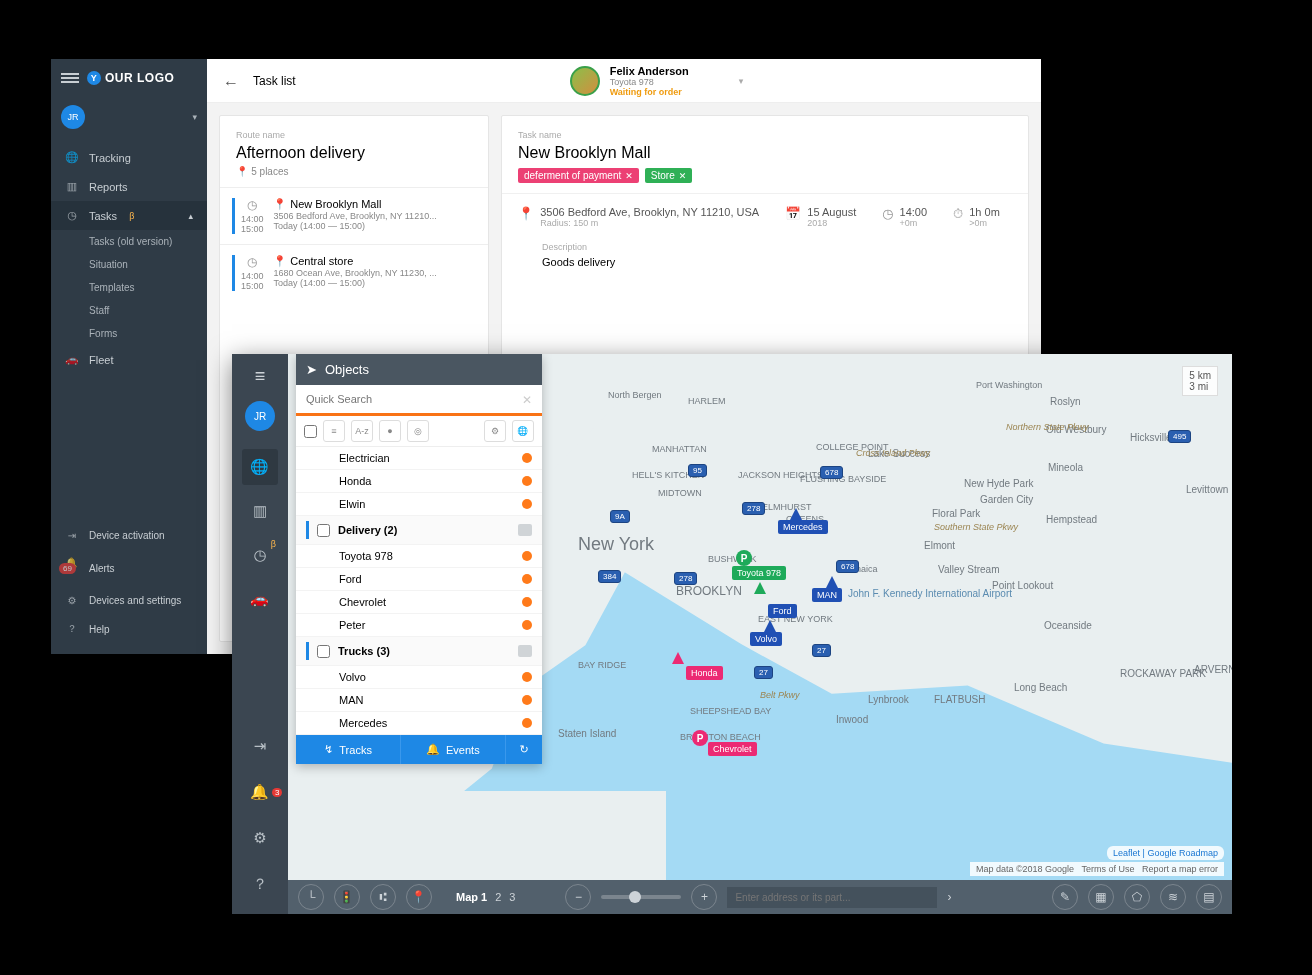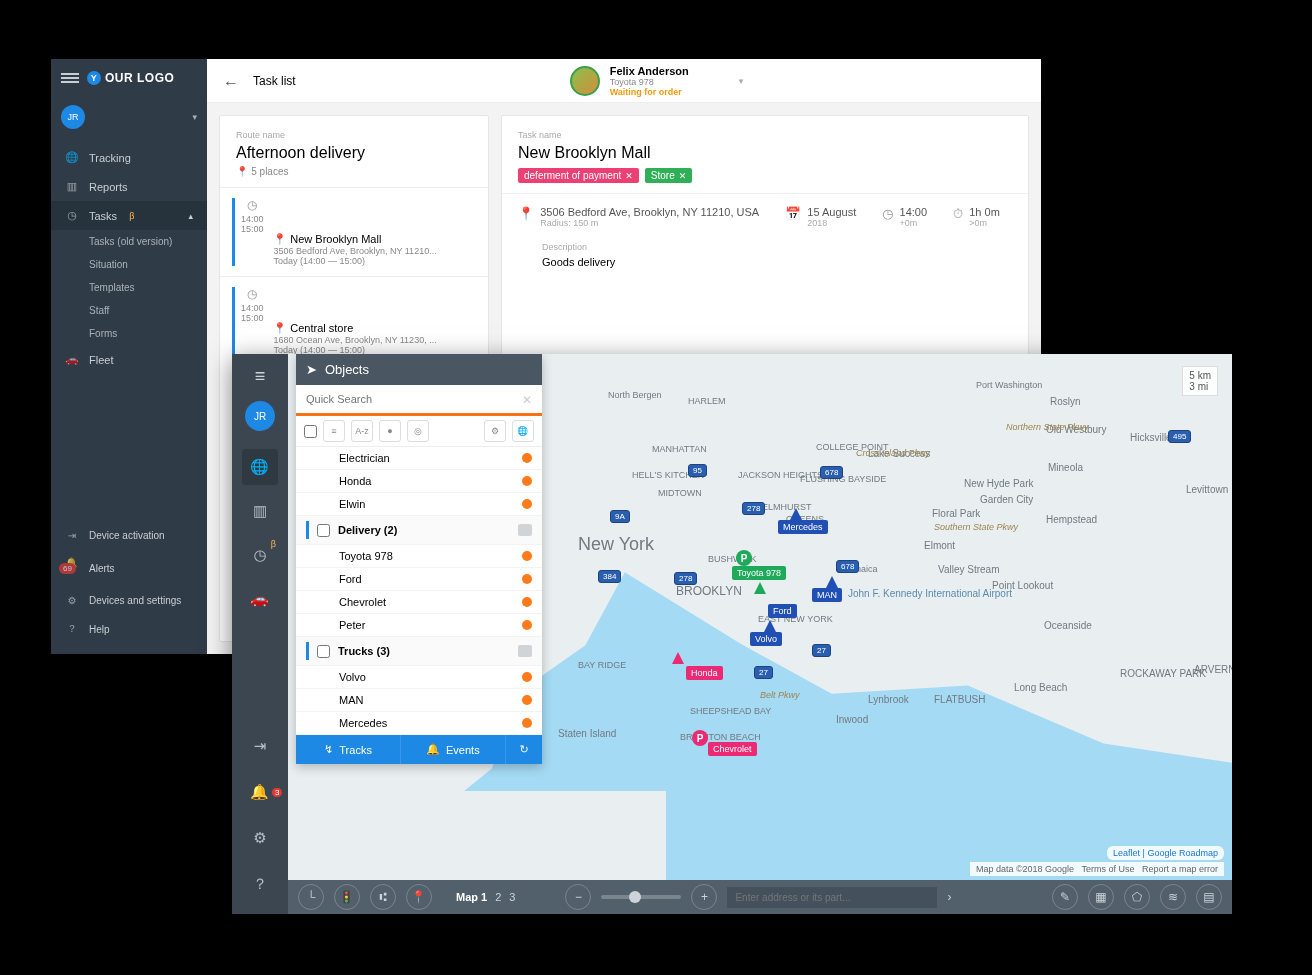--- a/index.html
+++ b/index.html
@@ -38,21 +38,21 @@
 .card { background: #fff; border: 1px solid #e5e5e5; border-radius: 2px; }
 .route-col { width: 270px; display: flex; flex-direction: column; }
 .route-head { padding: 14px 16px 10px; }
 .small-label { font-size: 9px; color: #aaa; }
 .route-title { font-size: 16px; font-weight: 500; margin-top: 4px; }
 .places { font-size: 10px; color: #888; margin-top: 4px; }
 .task-item { display: flex; padding: 10px 12px; border-top: 1px solid #eee; gap: 10px; }
 .task-item:first-of-type { margin-top: 12px; border-top: 1px solid #eee; }
 .task-time { display: flex; flex-direction: column; align-items: center; font-size: 9px; color: #888; border-left: 3px solid #1e88e5; padding-left: 6px; }
 .task-time .clk { font-size: 12px; color: #999; margin-bottom: 2px; }
-.task-loc { font-size: 11px; margin-top: 35px; }
+.task-loc { font-size: 11px; }
 .task-loc .name { font-weight: 500; font-size: 11px; }
 .task-loc .addr { font-size: 9px; color: #888; }
 
 .detail-col { flex: 1; display: flex; flex-direction: column; }
 .detail-head { padding: 14px 16px 10px; }
 .task-title { font-size: 16px; font-weight: 500; margin-top: 4px; }
 .tags { margin-top: 6px; display: flex; gap: 6px; }
 .tag { font-size: 10px; color: #fff; padding: 2px 6px; border-radius: 2px; display: inline-flex; align-items: center; gap: 4px; }
 .tag-red { background: #ec4074; }
 .tag-green { background: #2fb056; }

